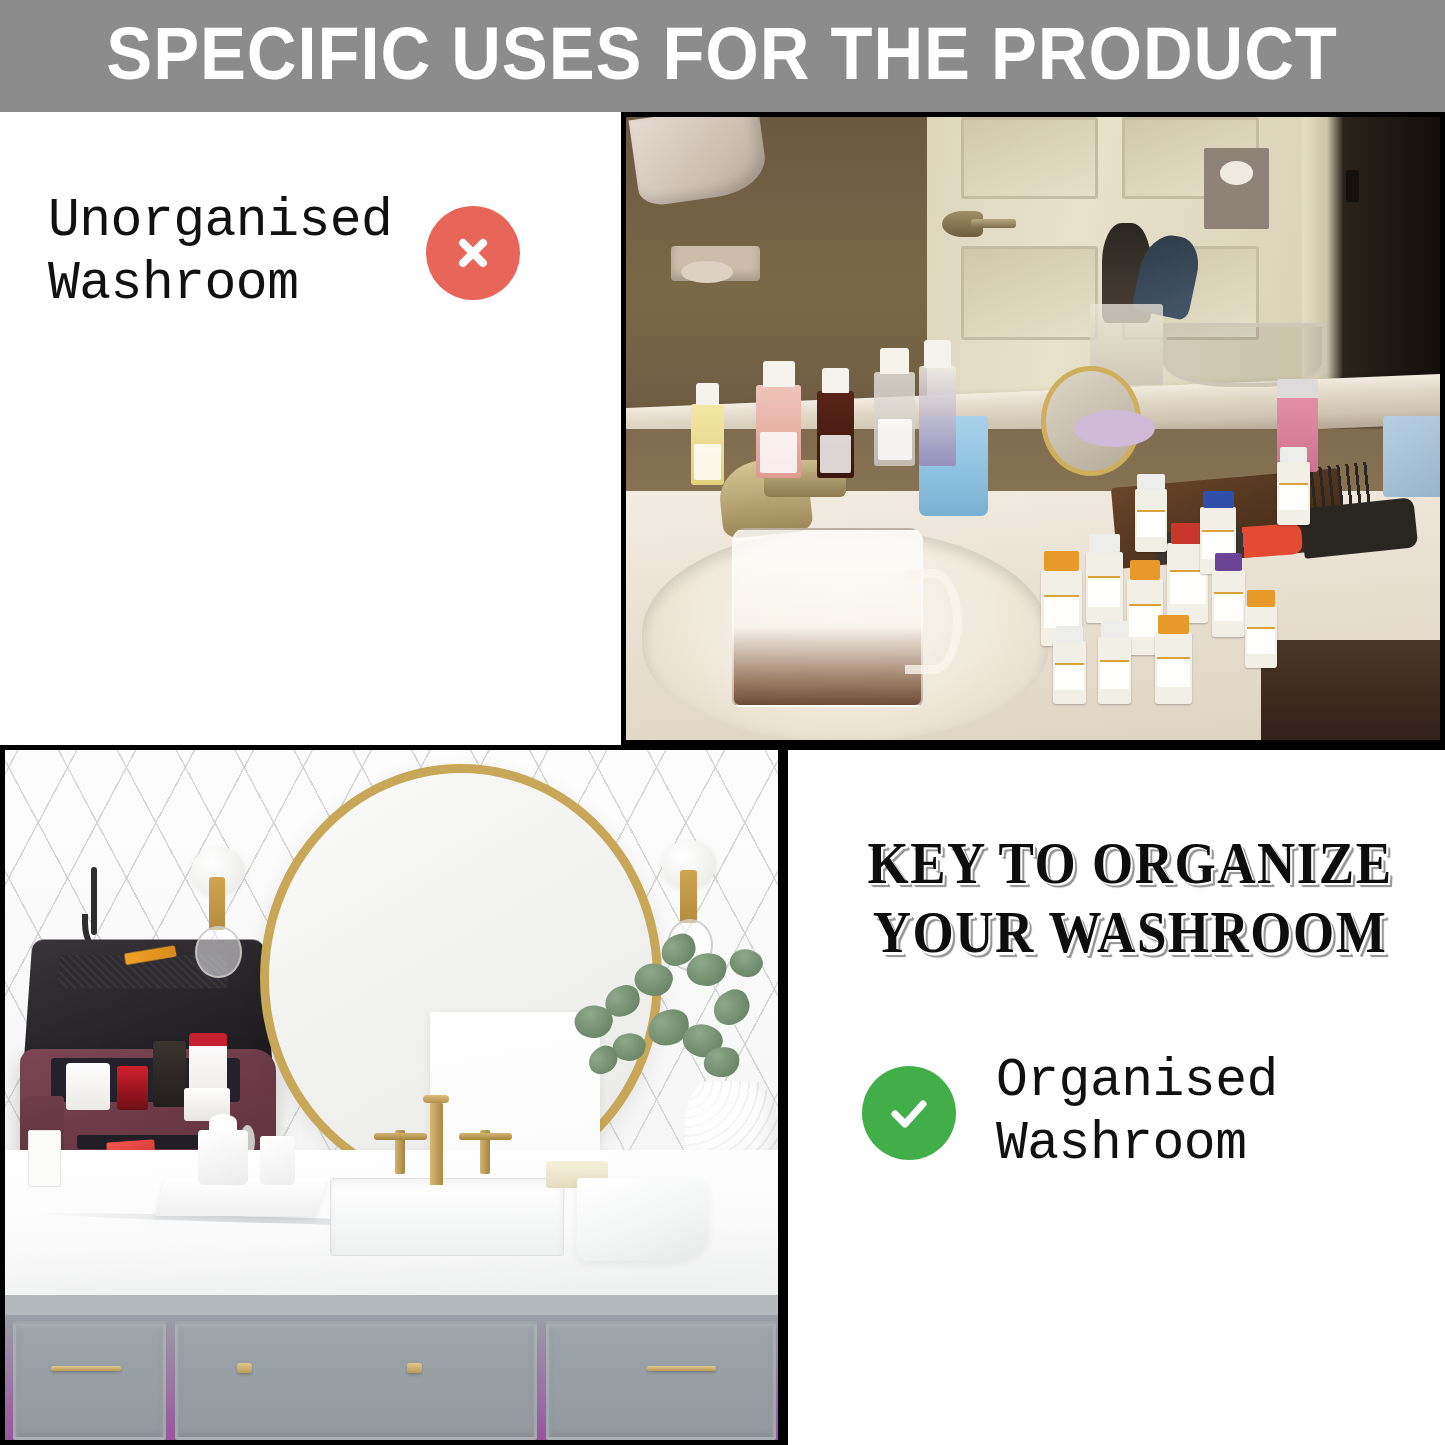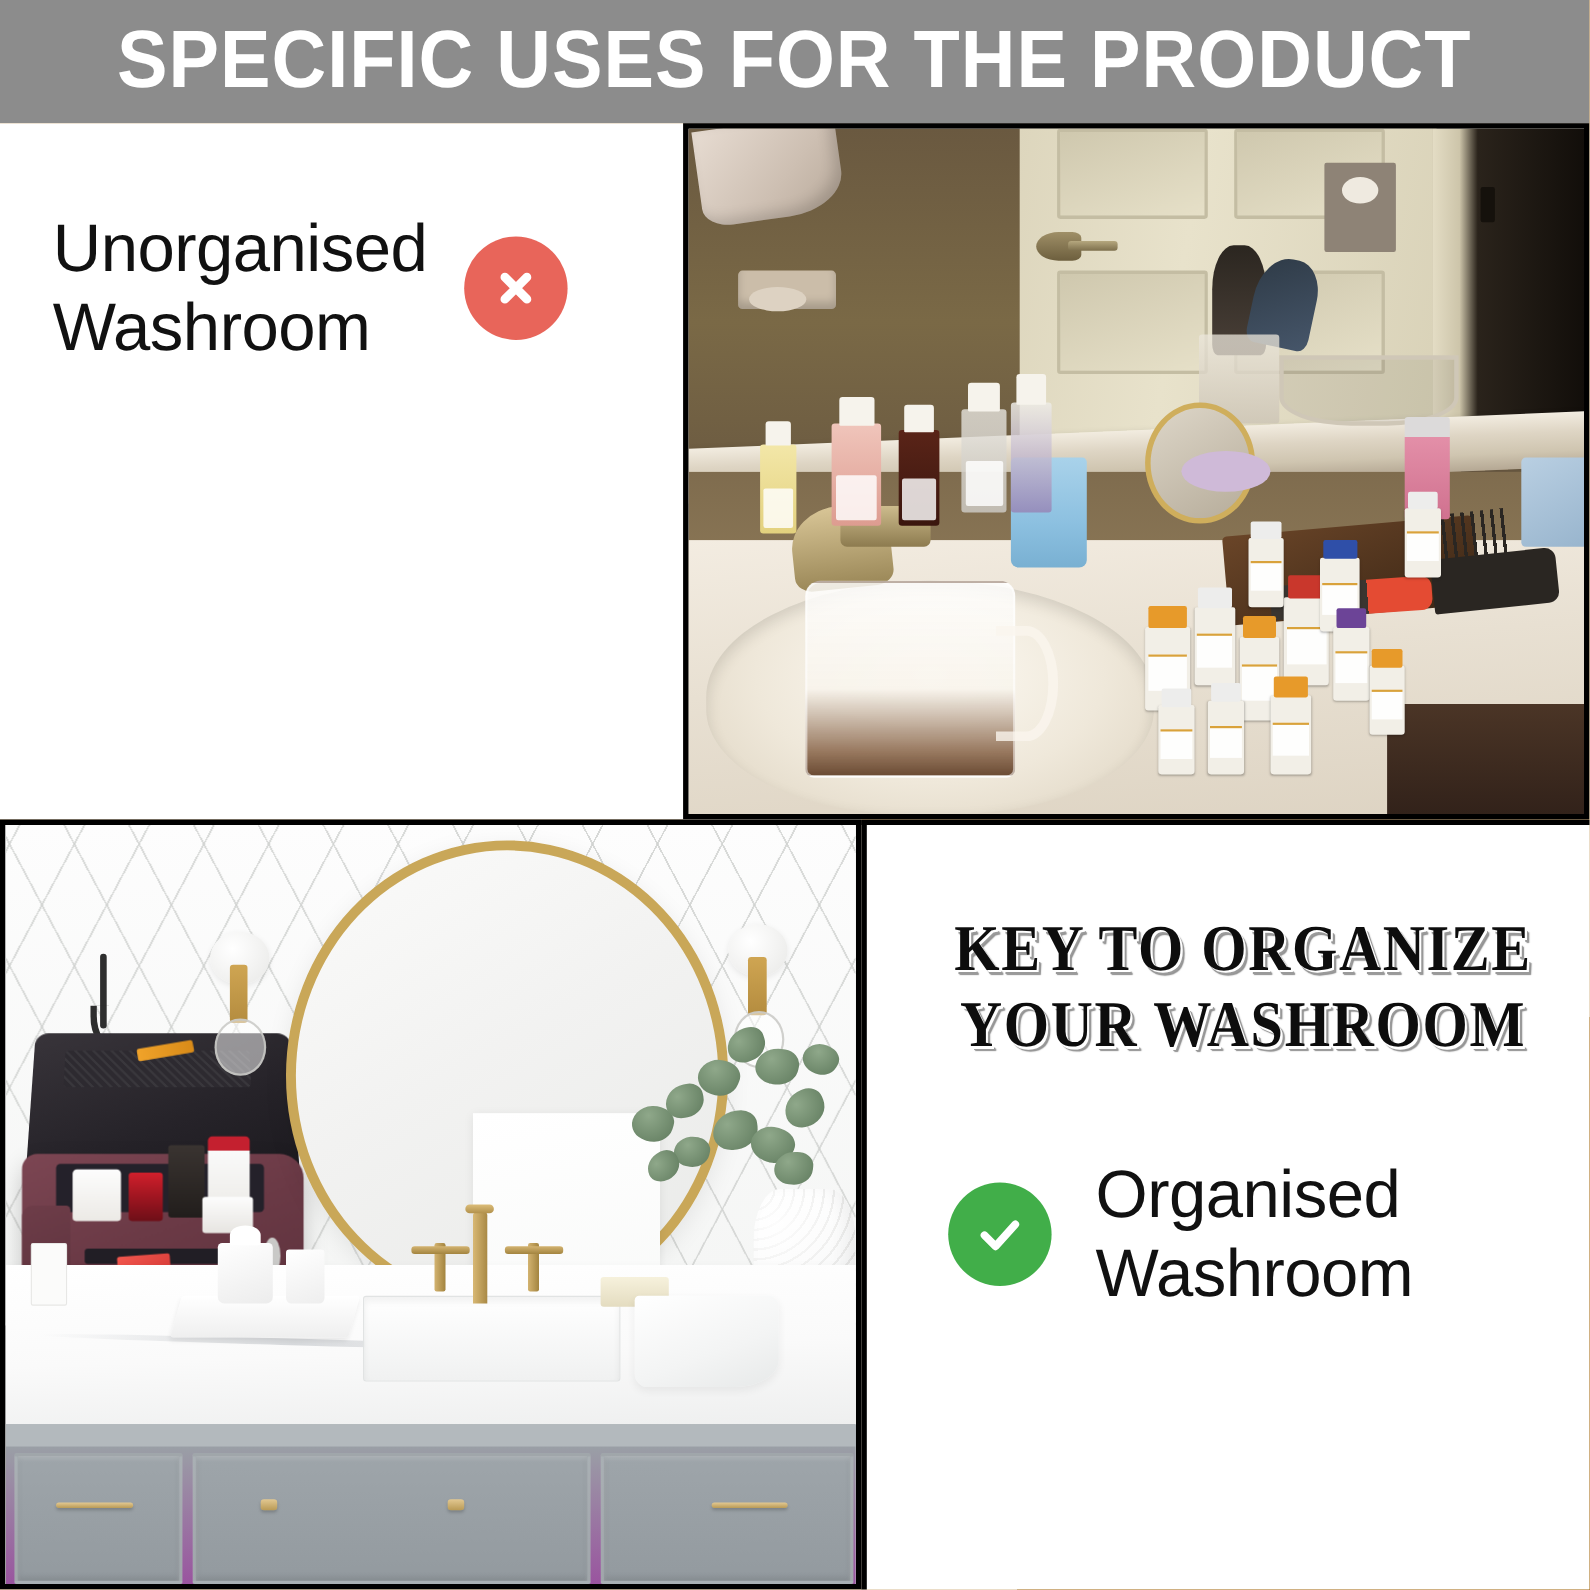--- a/index.html
+++ b/index.html
@@ -10,21 +10,21 @@
   body {
     width: 1445px;
     height: 1445px;
     font-family: "Liberation Sans", sans-serif;
     overflow: hidden;
   }
   .poster {
     position: relative;
     width: 1445px;
     height: 1445px;
-    background: #a16207;
+    background: #c4b5fd;
   }
 
   
   .banner {
     position: absolute;
     left: 0; top: 0;
     width: 1445px;
     height: 112px;
     background: #8c8c8c;
     display: flex;
@@ -62,23 +62,23 @@
   
   .left-block {
     position: absolute;
     left: 48px; top: 190px;
     width: 560px;
     display: flex;
     align-items: center;
     gap: 34px;
   }
   .label-2line {
-    font-family: Liberation Sans, sans-serif;
+    font-family: Liberation Mono, monospace;
     font-weight: normal;
-    font-size: 61px;
+    font-size: 53px;
     line-height: 1.18;
     color: #111111;
     letter-spacing: -0.5px;
     white-space: pre-line;
   }
   .badge {
     flex: 0 0 auto;
     width: 94px; height: 94px;
     border-radius: 50%;
     display: flex;

